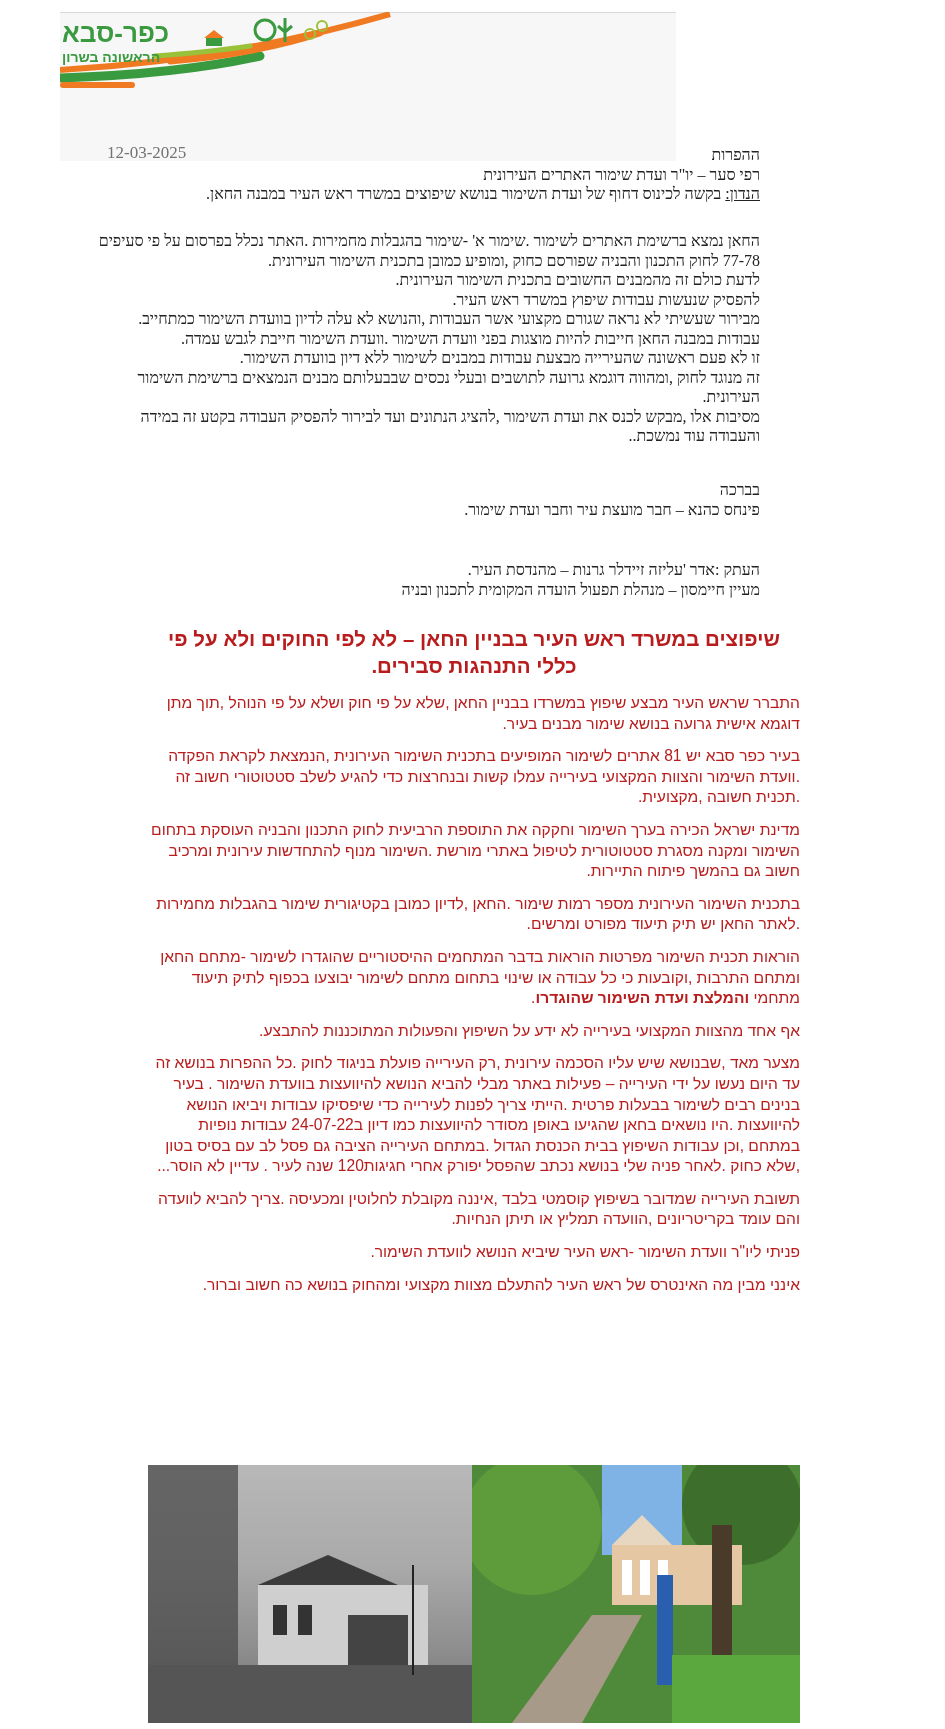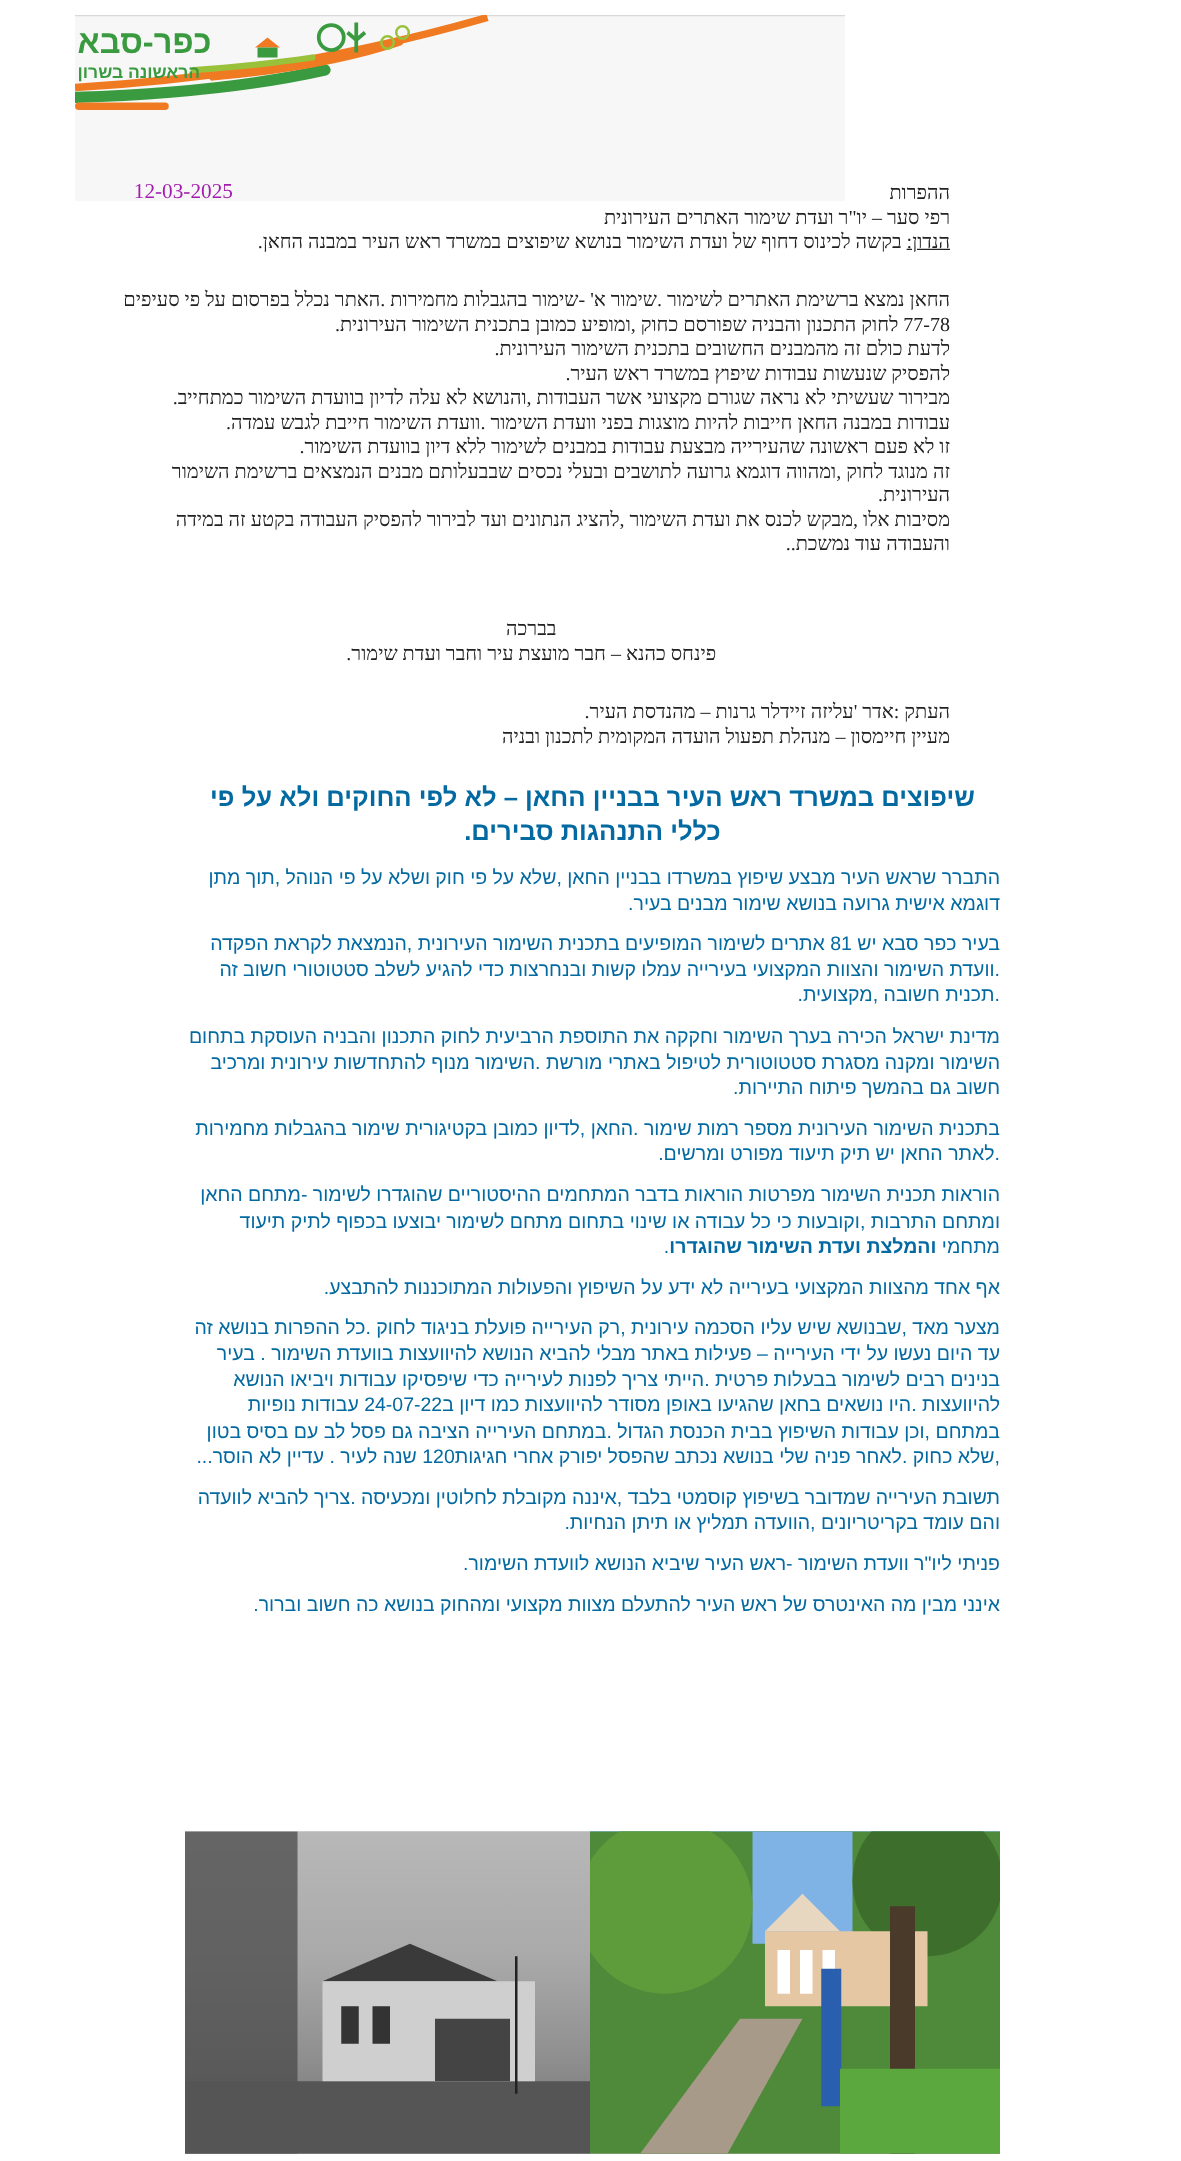--- a/index.html
+++ b/index.html
@@ -1,23 +1,23 @@
 <!DOCTYPE html>
 <html><head>
 <meta charset="utf-8">
 <style>
   html,body{margin:0;padding:0;background:#ffffff;}
   body{width:945px;height:1729px;position:relative;overflow:hidden;}
   .header-band{position:absolute;left:60px;top:12px;width:616px;height:148px;background:#f7f7f7;border-top:1px solid #d8d8d8;}
   .logo{position:absolute;left:60px;top:12px;width:420px;height:90px;}
   .letter{position:absolute;left:90px;width:670px;direction:rtl;text-align:right;font-family:"Liberation Serif",serif;font-size:16px;line-height:19.5px;color:#222;}
-  .date{position:absolute;left:107px;top:143px;font-family:"Liberation Serif",serif;font-size:17px;color:#a21caf;direction:ltr;}
+  .date{position:absolute;left:107px;top:143px;font-family:"Liberation Serif",serif;font-size:17px;color:#737373;direction:ltr;}
   .letter p{margin:0;}
   .u{text-decoration:underline;}
-  .article{position:absolute;left:148px;width:652px;direction:rtl;text-align:right;font-family:"Liberation Sans",sans-serif;color:#0369a1;}
+  .article{position:absolute;left:148px;width:652px;direction:rtl;text-align:right;font-family:"Liberation Sans",sans-serif;color:#b91c1c;}
   .article h1{font-size:20.5px;font-weight:bold;text-align:center;line-height:27px;margin:0;}
   .article p{font-size:15.6px;line-height:20.6px;margin:0 0 12px 0;}
   .photos{position:absolute;left:148px;top:1465px;width:652px;height:258px;display:flex;}
   .photo-old{width:324px;height:258px;background:linear-gradient(180deg,#b8b8b8 0%,#a9a9a9 40%,#8f8f8f 70%,#6f6f6f 100%);position:relative;overflow:hidden;}
   .photo-new{width:328px;height:258px;background:linear-gradient(180deg,#6aa6d8 0%,#5b8f4a 30%,#3f7a36 60%,#7a8a6a 100%);position:relative;overflow:hidden;}
 </style>
 </head>
 <body>
 
 <div class="header-band"></div>
@@ -50,21 +50,21 @@
   <p>החאן נמצא ברשימת האתרים לשימור .שימור א' -שימור בהגבלות מחמירות .האתר נכלל בפרסום על פי סעיפים 77-78 לחוק התכנון והבניה שפורסם כחוק ,ומופיע כמובן בתכנית השימור העירונית.</p>
   <p>לדעת כולם זה מהמבנים החשובים בתכנית השימור העירונית.</p>
   <p>להפסיק שנעשות עבודות שיפוץ במשרד ראש העיר.</p>
   <p>מבירור שעשיתי לא נראה שגורם מקצועי אשר העבודות ,והנושא לא עלה לדיון בוועדת השימור כמתחייב.</p>
   <p>עבודות במבנה החאן חייבות להיות מוצגות בפני וועדת השימור .וועדת השימור חייבת לגבש עמדה.</p>
   <p>זו לא פעם ראשונה שהעירייה מבצעת עבודות במבנים לשימור ללא דיון בוועדת השימור.</p>
   <p>זה מנוגד לחוק ,ומהווה דוגמא גרועה לתושבים ובעלי נכסים שבבעלותם מבנים הנמצאים ברשימת השימור העירונית.</p>
   <p>מסיבות אלו ,מבקש לכנס את ועדת השימור ,להציג הנתונים ועד לבירור להפסיק העבודה בקטע זה במידה והעבודה עוד נמשכת..</p>
 </div>
 
-<div class="letter" style="top:494px;text-align:center;">
+<div class="letter" style="top:480px;">
   <p>בברכה</p>
   <p>פינחס כהנא – חבר מועצת עיר וחבר ועדת שימור.</p>
 </div>
 
 <div class="letter" style="top:560px;">
   <p>העתק :אדר 'עליזה זיידלר גרנות – מהנדסת העיר.</p>
   <p>מעיין חיימסון – מנהלת תפעול הועדה המקומית לתכנון ובניה</p>
 </div>
 
 <div class="article" style="top:625px;">

